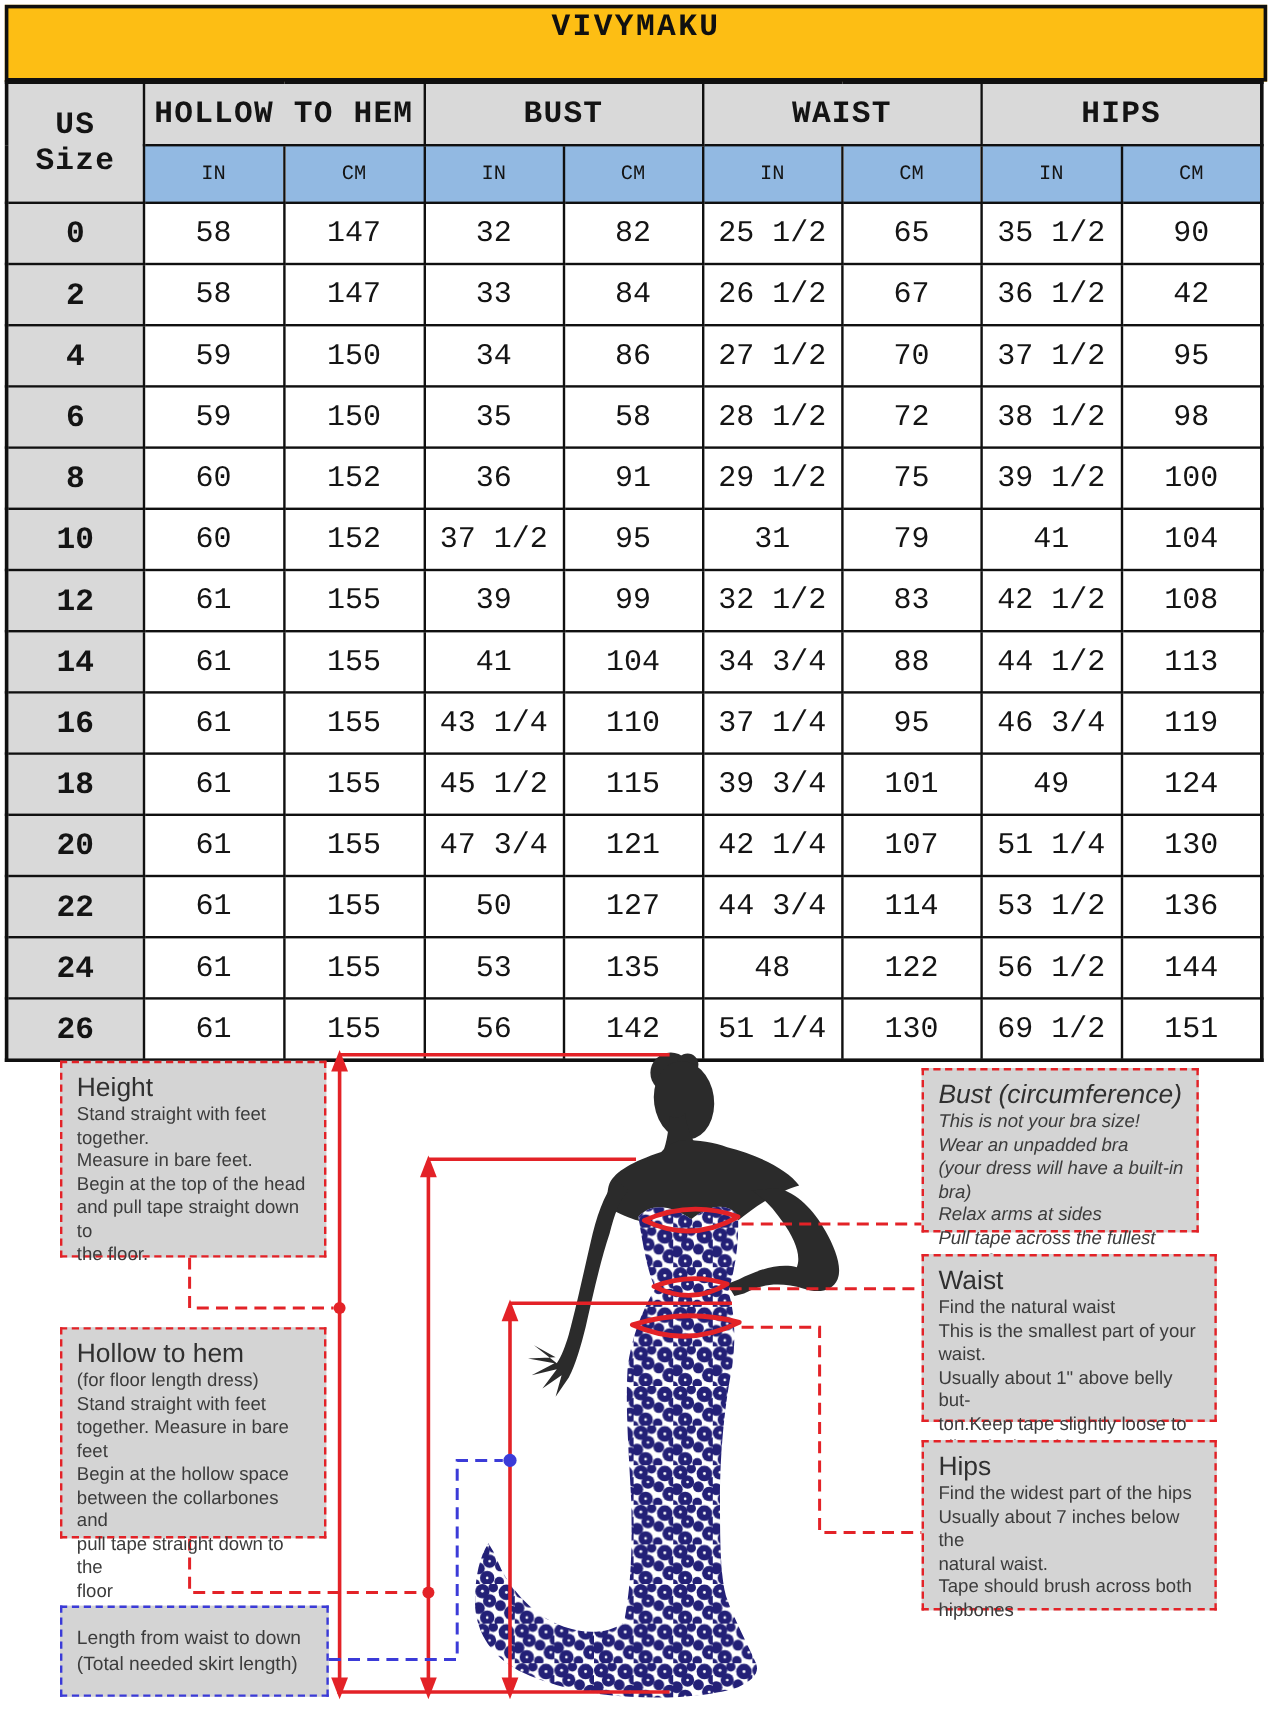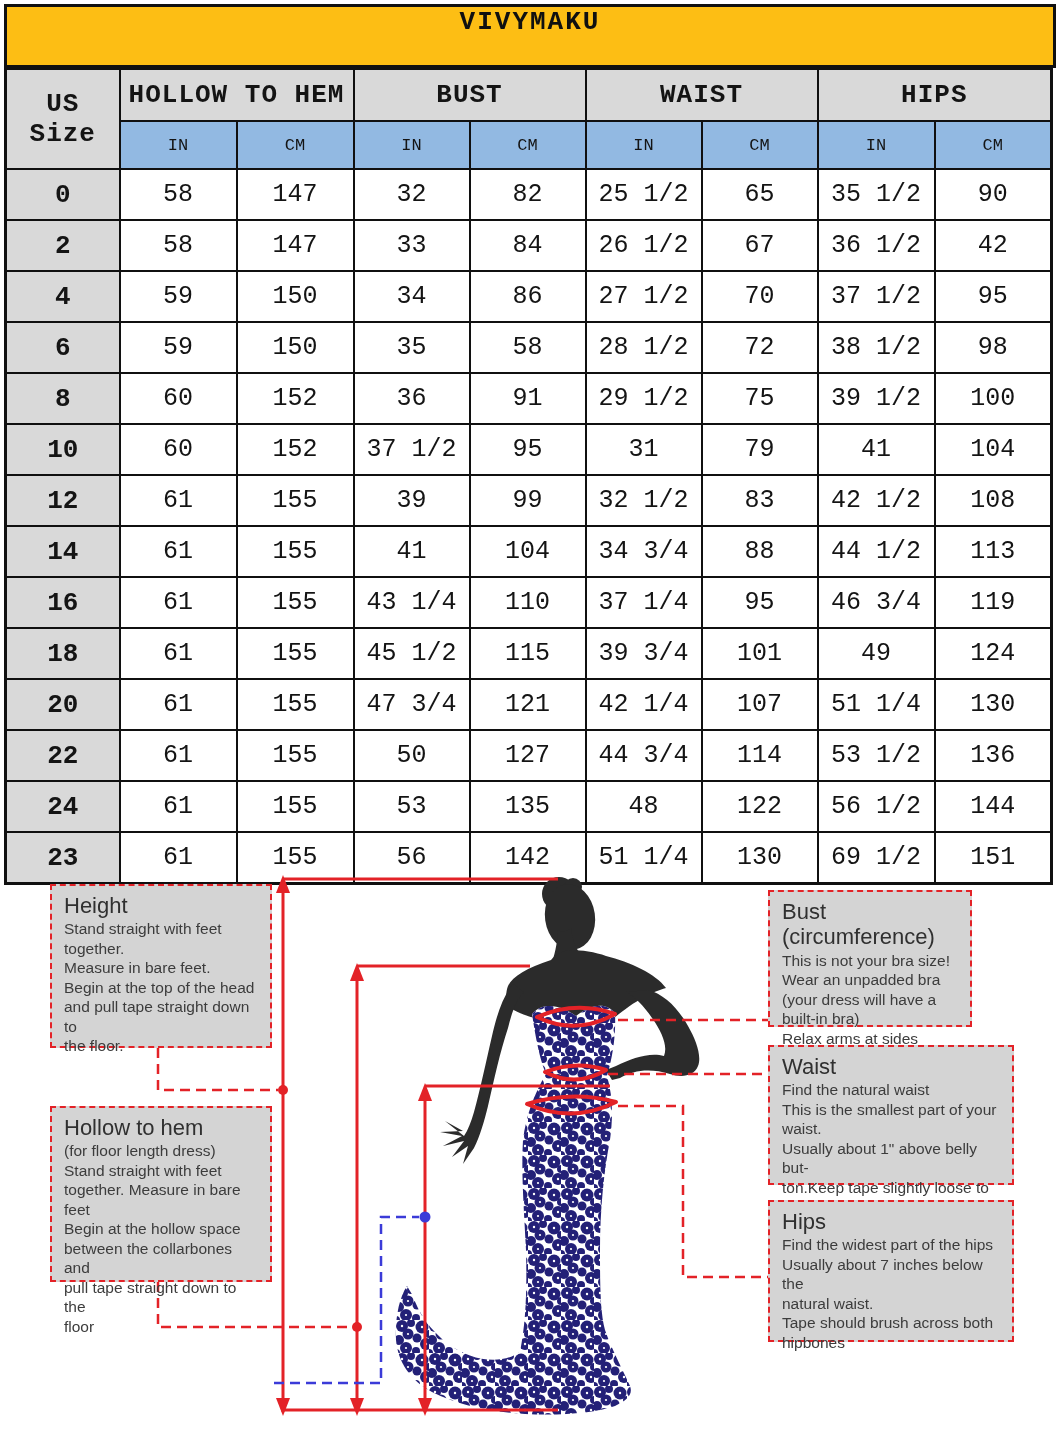--- a/index.html
+++ b/index.html
@@ -24,21 +24,21 @@
   .overlay{position:absolute;left:0;top:0;width:1060px;height:1439px;pointer-events:none;}
   .note{position:absolute;box-sizing:border-box;background:#d4d4d4;border:2px dashed #e32227;
         font-family:"Liberation Sans","DejaVu Sans",sans-serif;color:#3c3c3c;padding:5px 10px 4px 12px;}
   .note h4{margin:2px 0 1px 0;font-weight:400;font-size:22px;color:#303030;line-height:1.15;}
   .note .body{font-size:15.5px;line-height:1.26;white-space:pre-line;}
   .note.blue{border-color:#3b3bd8;display:flex;align-items:center;}
   .note.blue .body{font-size:16px;line-height:1.35;}
   .n-height{left:50px;top:884px;width:222px;height:164px;}
   .n-hollow{left:50px;top:1106px;width:222px;height:176px;}
   .n-skirt{left:50px;top:1338px;width:224px;height:76px;}
-  .n-bust{left:768px;top:890px;width:204px;height:137px;}
+  .n-bust{left:768px;top:890px;width:231px;height:137px;font-style:italic;}
   .n-waist{left:768px;top:1045px;width:246px;height:140px;}
   .n-hips{left:768px;top:1200px;width:246px;height:142px;}
 </style>
 </head>
 <body>
 
 <div class="page">
 
   <div class="banner">
     <div class="line">VIVYMAKU</div>
@@ -213,21 +213,21 @@
           <td>61</td>
           <td>155</td>
           <td>53</td>
           <td>135</td>
           <td>48</td>
           <td>122</td>
           <td>56 1/2</td>
           <td>144</td>
         </tr>
         <tr>
-          <td class="size-col">23</td>
+          <td class="size-col">26</td>
           <td>61</td>
           <td>155</td>
           <td>56</td>
           <td>142</td>
           <td>51 1/4</td>
           <td>130</td>
           <td>69 1/2</td>
           <td>151</td>
         </tr>
       </tbody>
@@ -357,20 +357,24 @@
     <h4>Hollow to hem</h4>
     <div class="body">(for floor length dress)
 Stand straight with feet
 together. Measure in bare feet
 Begin at the hollow space
 between the collarbones and
 pull tape straight down to the
 floor</div>
   </div>
 
+  <div class="note blue n-skirt">
+    <div class="body">Length from waist to down
+(Total needed skirt length)</div>
+  </div>
 
   <div class="note n-bust">
     <h4>Bust (circumference)</h4>
     <div class="body">This is not your bra size!
 Wear an unpadded bra
 (your dress will have a built-in bra)
 Relax arms at sides
 Pull tape across the fullest part of
 the bust</div>
   </div>

